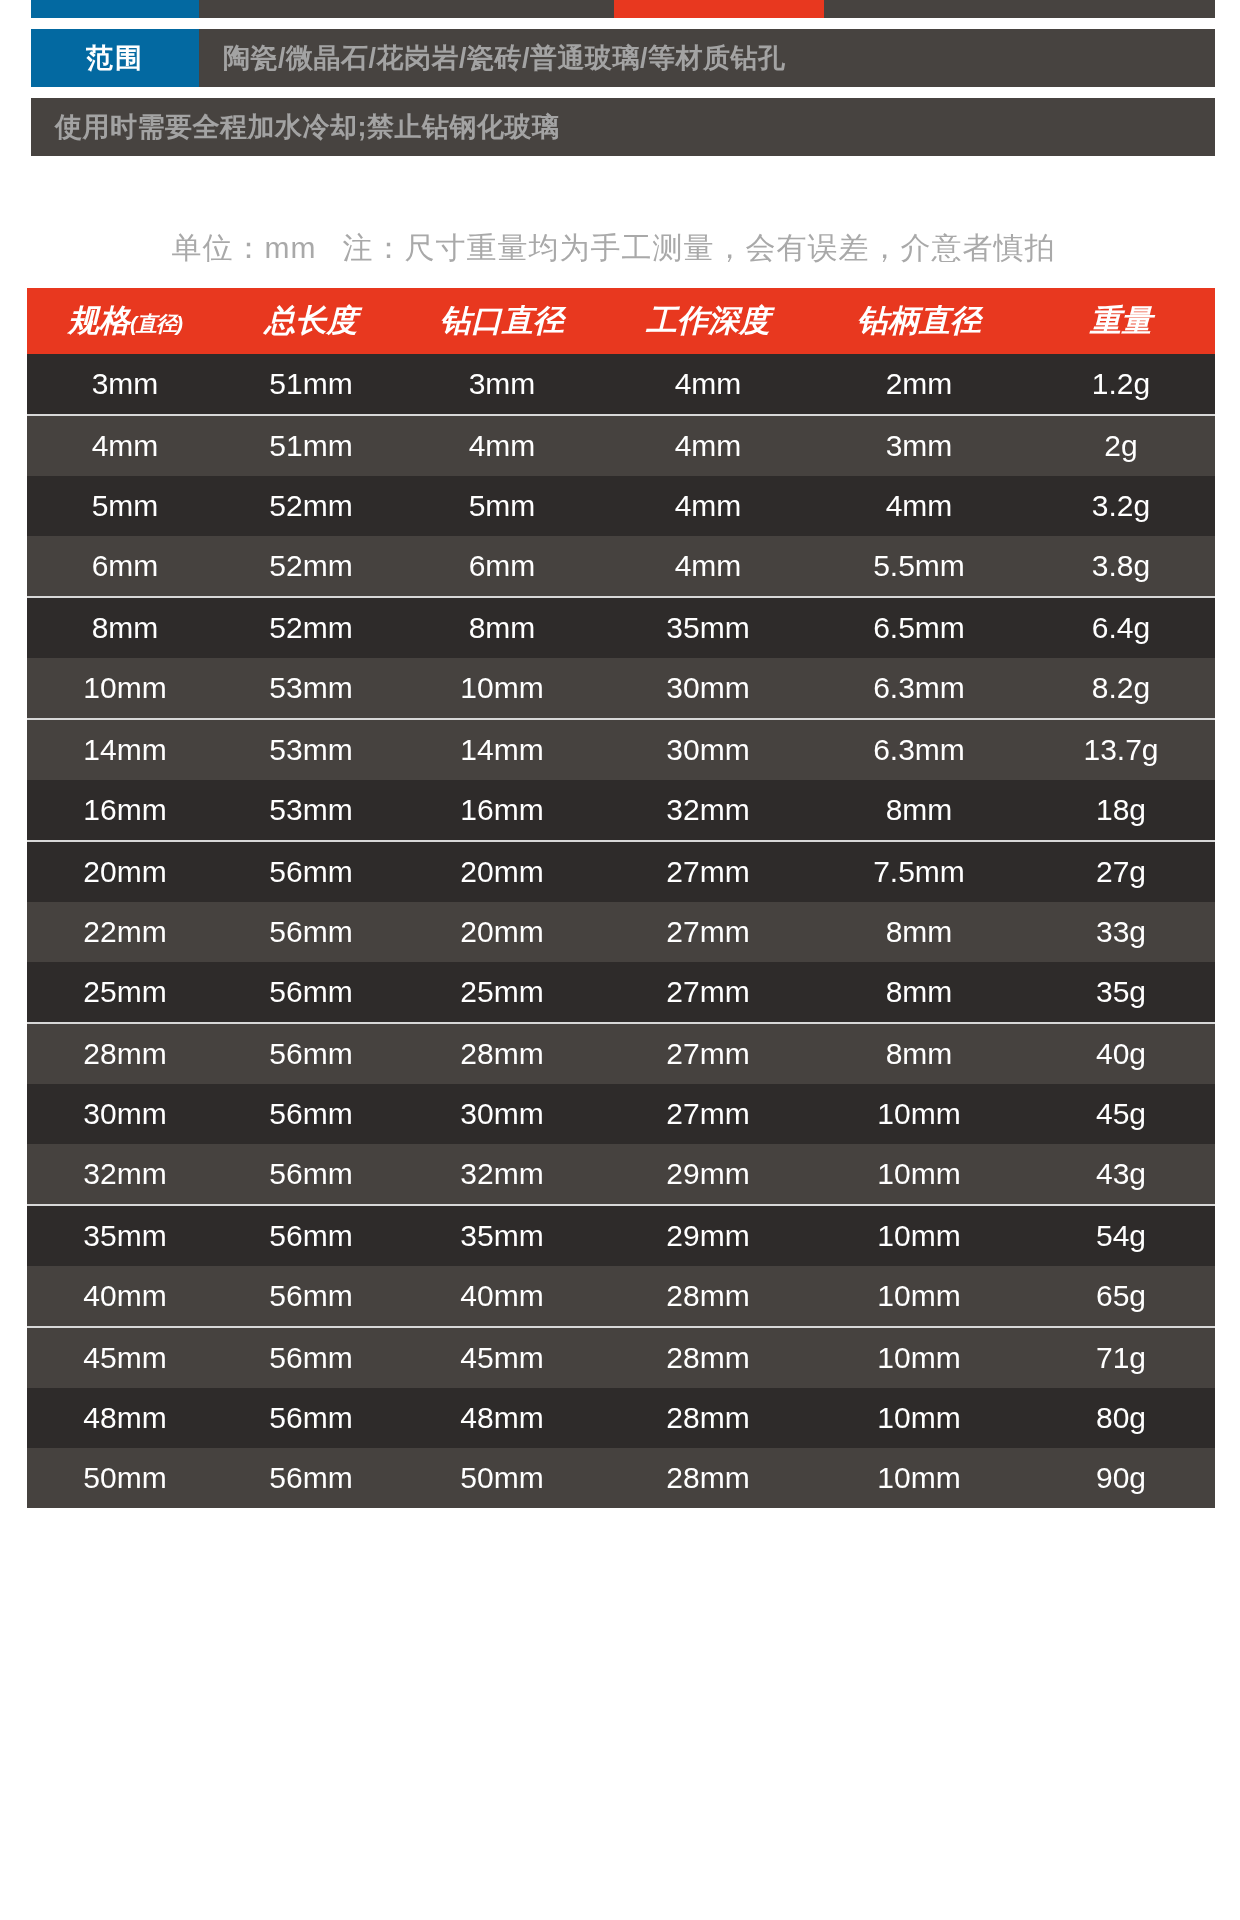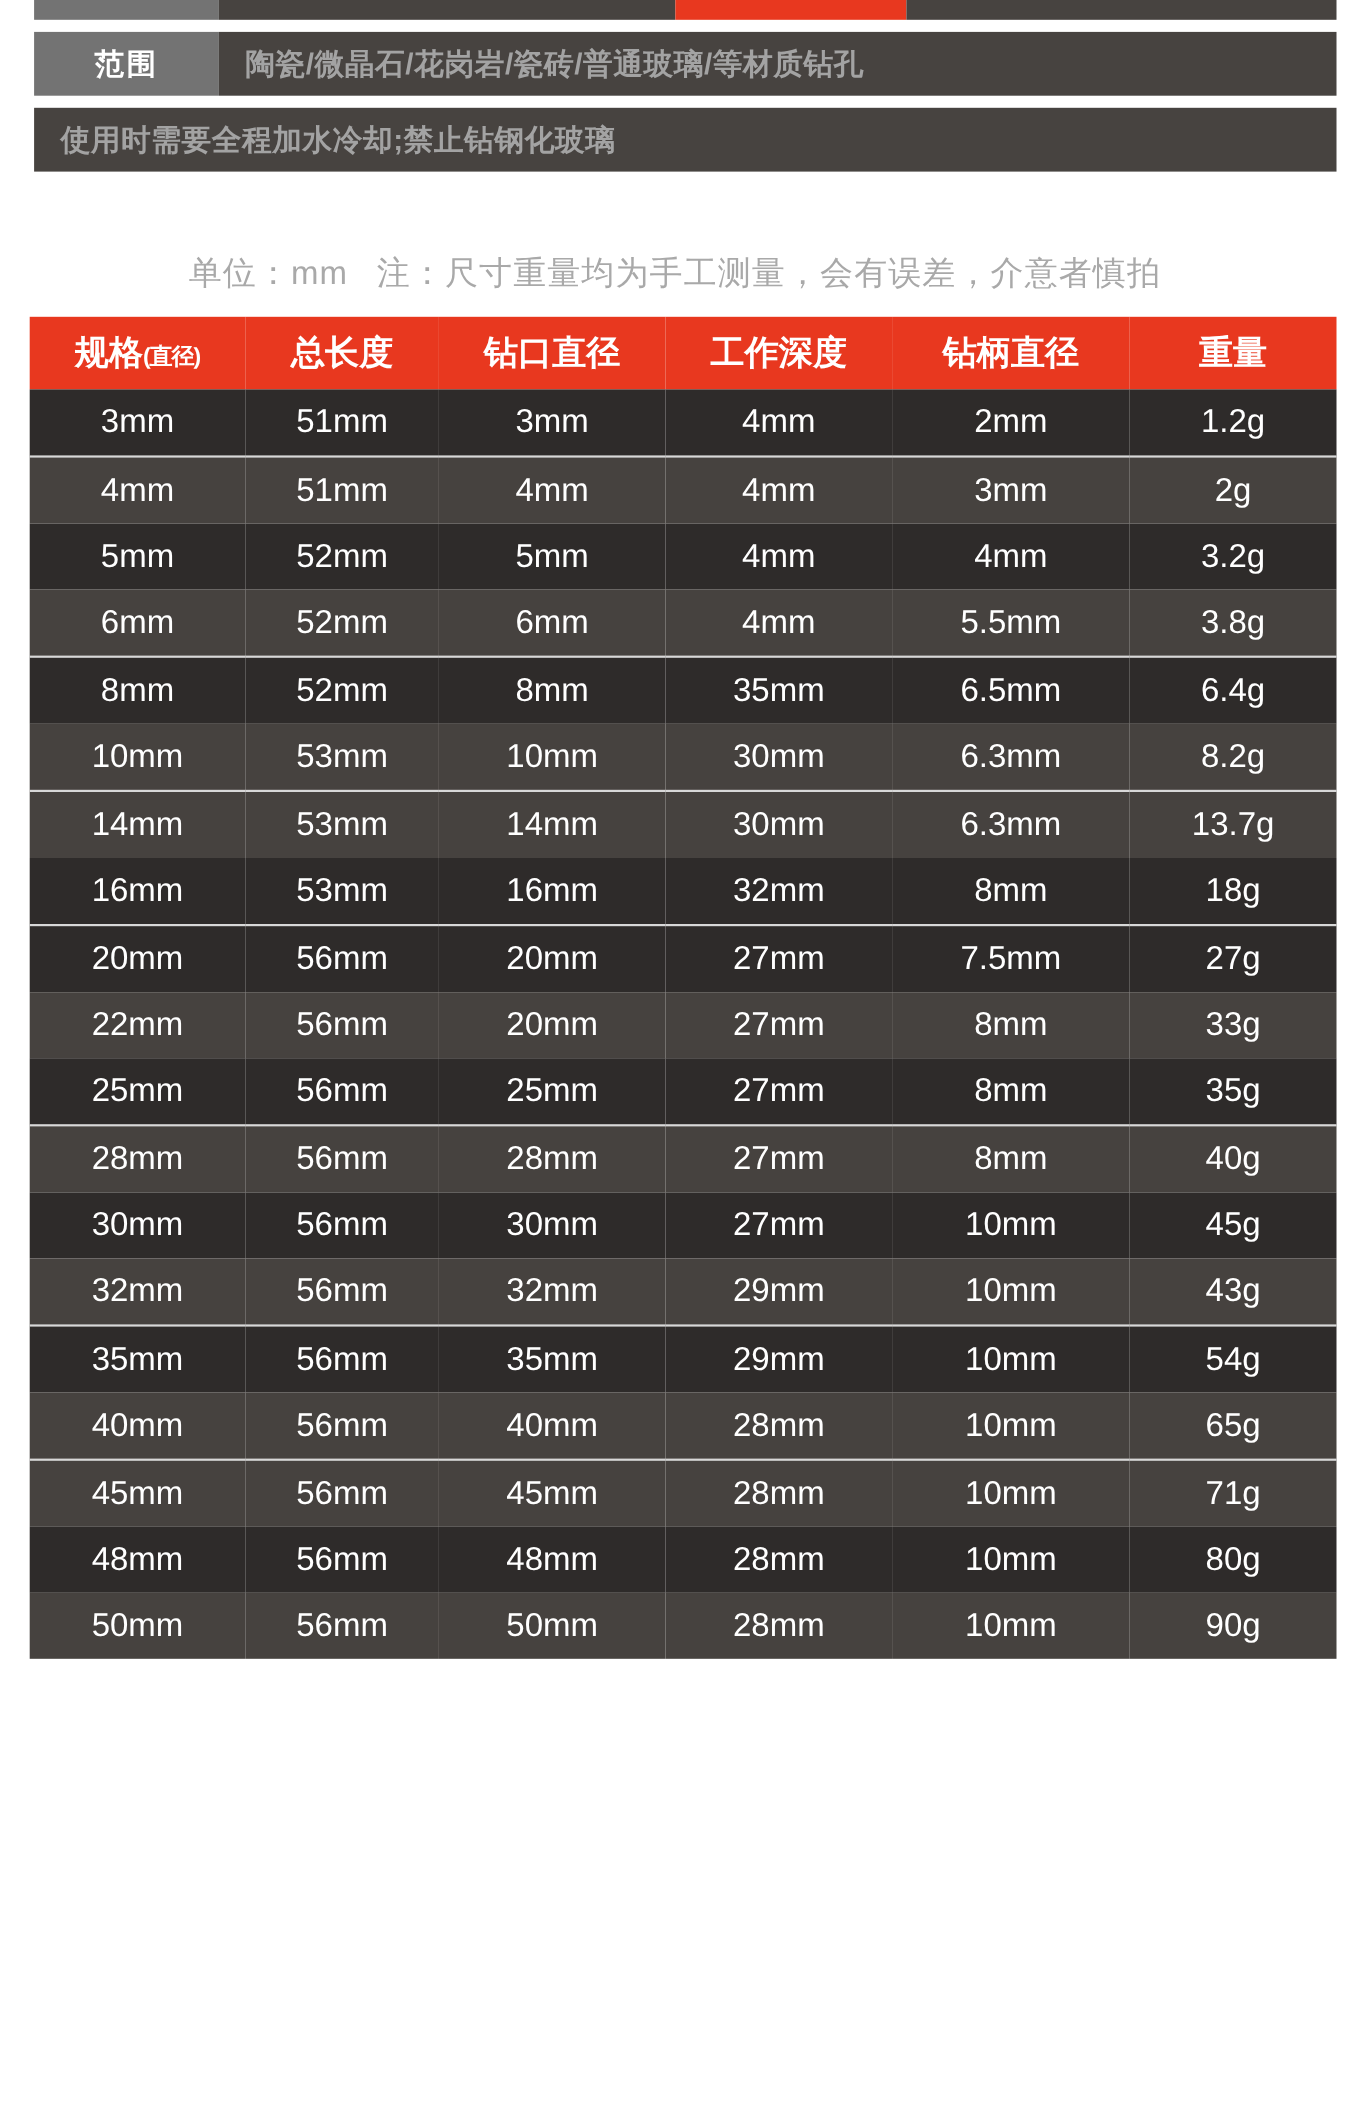--- a/index.html
+++ b/index.html
@@ -37,21 +37,21 @@
     height: 58px;
     align-items: stretch;
   }
   .spec-row.clipped {
     height: 18px;
     margin-bottom: 11px;
   }
   .spec-label {
     width: 168px;
     flex: 0 0 168px;
-    background: #737373;
+    background: #0369a1;
     color: #ffffff;
     display: flex;
     align-items: center;
     justify-content: center;
     font-size: 27px;
     font-weight: 700;
     letter-spacing: 2px;
   }
   .spec-value {
     flex: 1 1 auto;
@@ -118,20 +118,21 @@
     background: #e8381f;
     color: #ffffff;
     font-size: 31px;
     font-weight: 700;
     height: 66px;
     text-align: center;
     letter-spacing: 0px;
     padding: 0;
     border: none;
     white-space: nowrap;
+    font-style: italic;
   }
   table.spec-table th .sub {
     font-size: 21px;
     font-weight: 700;
     letter-spacing: -1px;
   }
   table.spec-table td {
     color: #ffffff;
     font-size: 30px;
     font-weight: 400;

